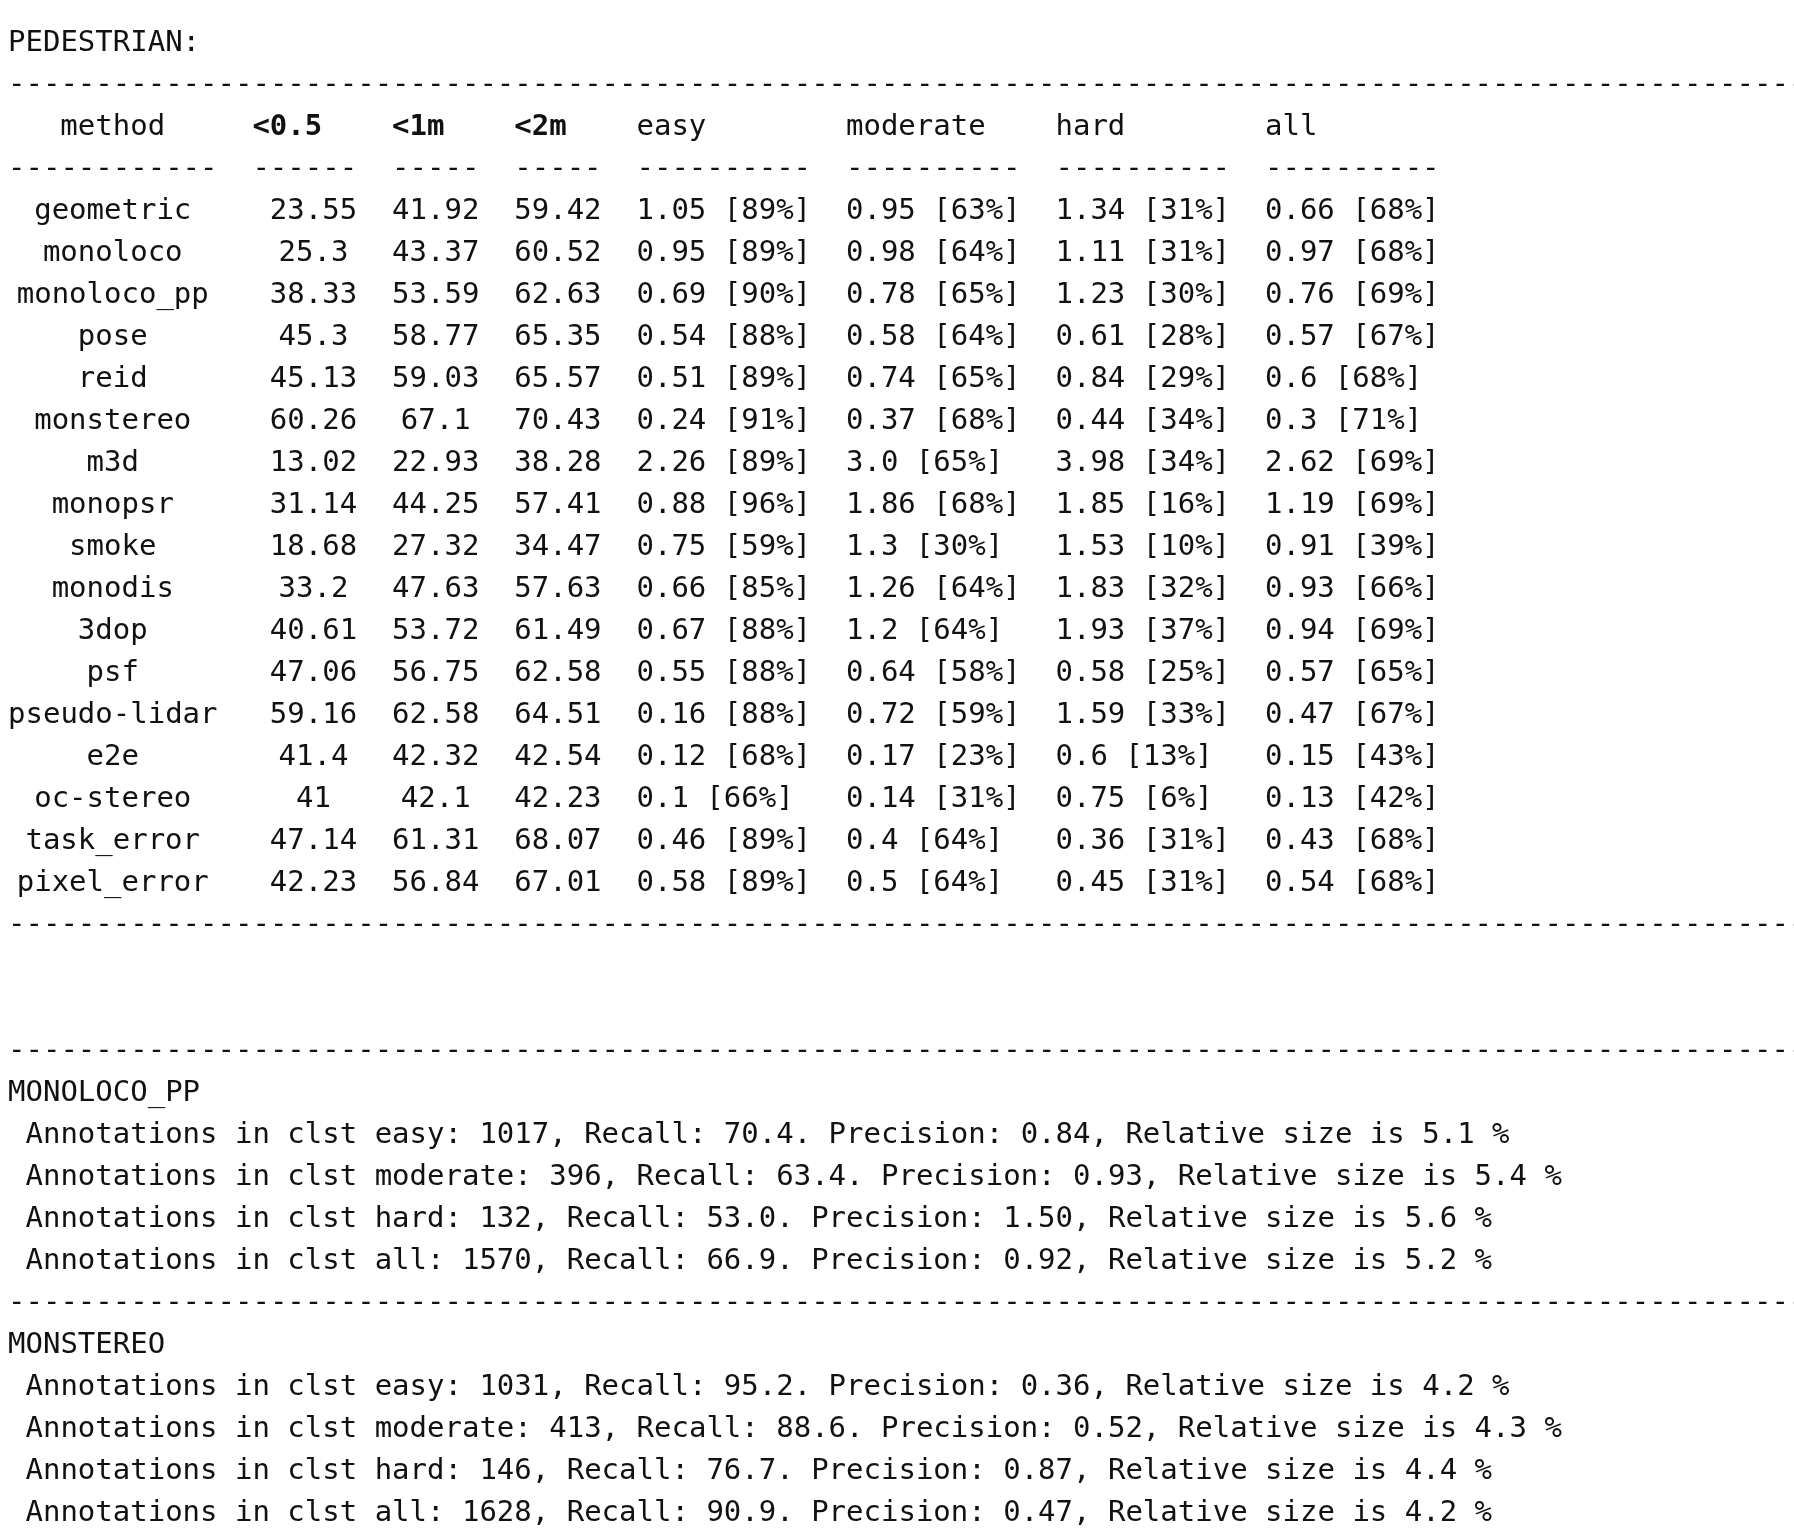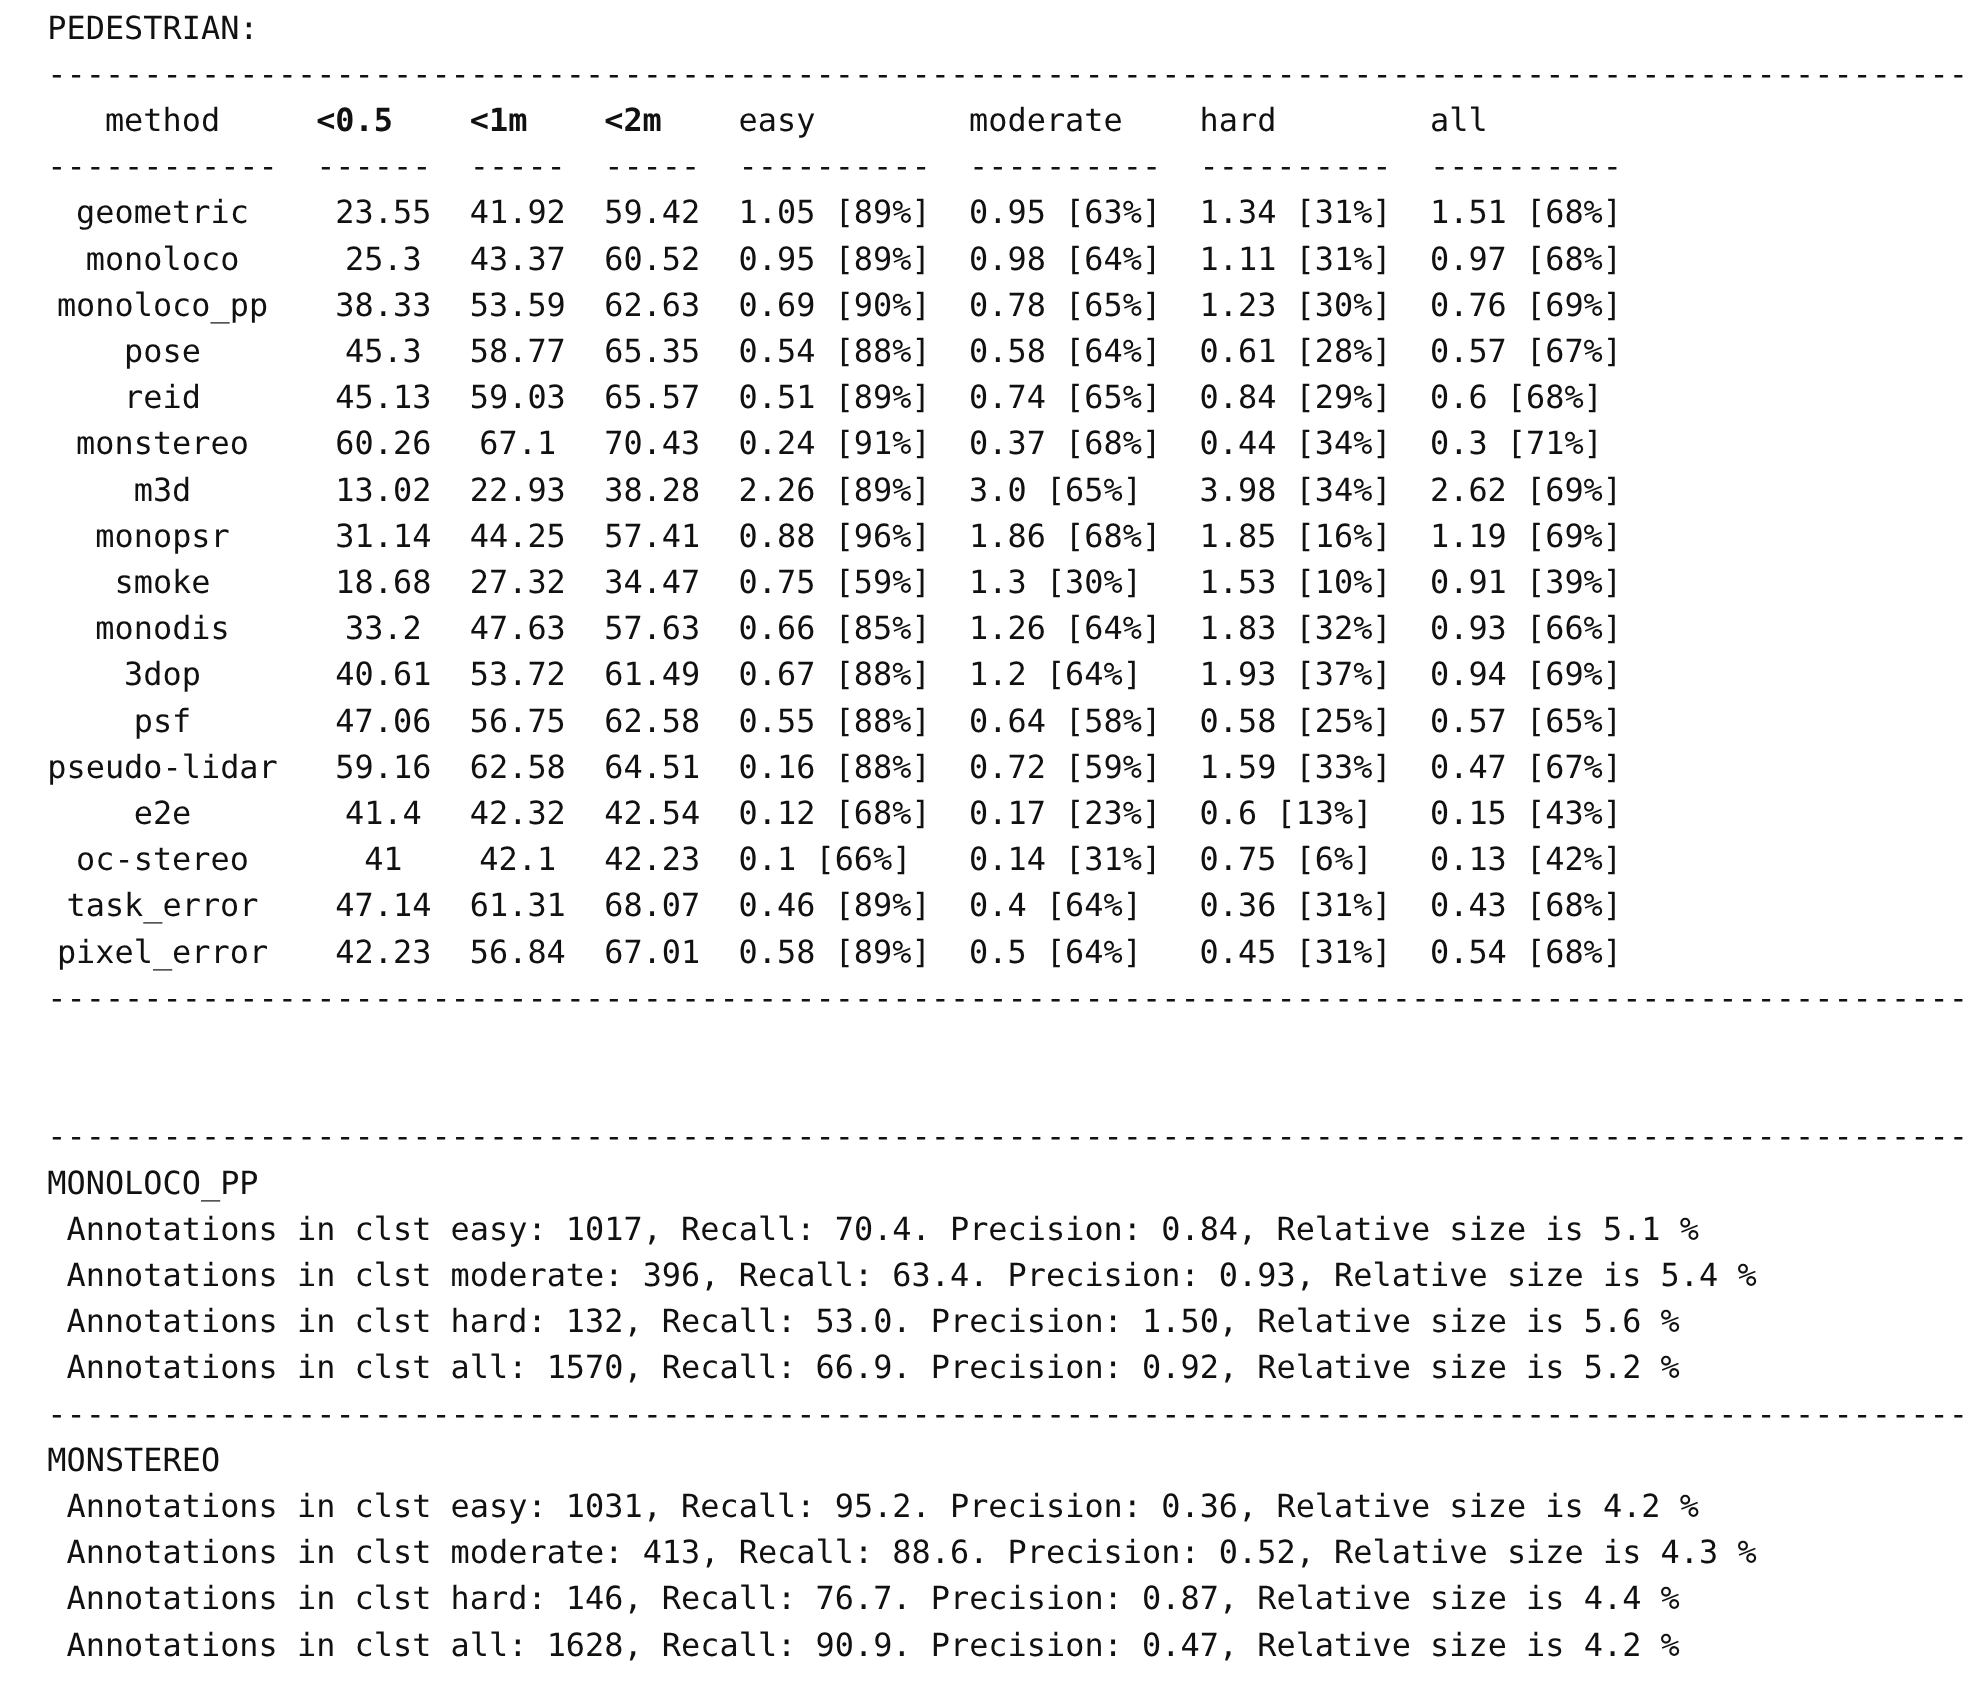--- a/index.html
+++ b/index.html
@@ -2,21 +2,21 @@
 <html><head>
 <meta charset="utf-8">
 <style>
   * { margin: 0; padding: 0; box-sizing: border-box; }
   html, body { background: #ffffff; }
   body {
     width: 1794px; height: 1538px; overflow: hidden;
     font-family: "DejaVu Sans Mono", monospace;
     font-size: 29px; color: #111111;
   }
-  .terminal { padding: 4px 0 0 8px; margin-left: 35px; }
+  .terminal { padding: 20px 0 0 8px; }
   .line {
     height: 42px; line-height: 42px;
     white-space: pre; overflow: hidden;
   }
   .row { display: flex; gap: 2ch; }
   .c { display: inline-block; white-space: pre; overflow: hidden; flex: 0 0 auto; }
   .c-method { width: 12ch; text-align: center; }
   .c-d05    { width: 6ch; }
   .c-d1, .c-d2 { width: 5ch; }
   .c-wide   { width: 10ch; text-align: left; }
@@ -57,21 +57,21 @@
   <div>
 
   <div class="line row">
       <span class="c c-method">geometric</span>
       <span class="c c-d05 v-d05">23.55</span>
       <span class="c c-d1 v-left">41.92</span>
       <span class="c c-d2 v-left">59.42</span>
       <span class="c c-wide">1.05 [89%]</span>
       <span class="c c-wide">0.95 [63%]</span>
       <span class="c c-wide">1.34 [31%]</span>
-      <span class="c c-wide">1.51 [68%]</span>
+      <span class="c c-wide">0.66 [68%]</span>
     </div>
       <div class="line row">
       <span class="c c-method">monoloco</span>
       <span class="c c-d05 v-d05">25.3</span>
       <span class="c c-d1 v-left">43.37</span>
       <span class="c c-d2 v-left">60.52</span>
       <span class="c c-wide">0.95 [89%]</span>
       <span class="c c-wide">0.98 [64%]</span>
       <span class="c c-wide">1.11 [31%]</span>
       <span class="c c-wide">0.97 [68%]</span>

